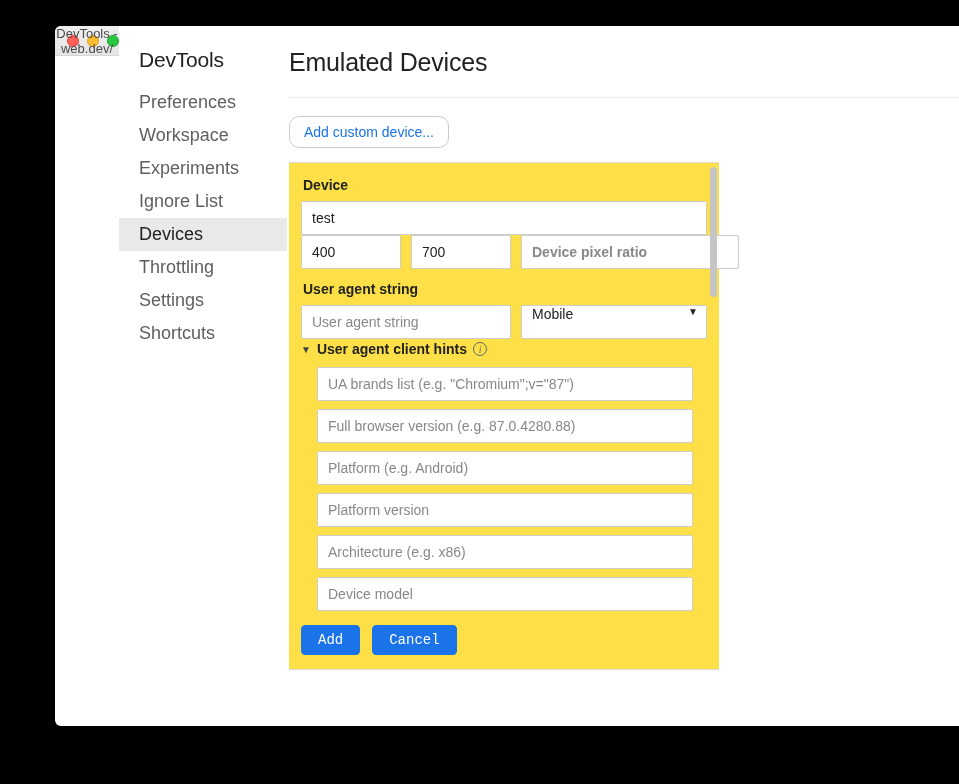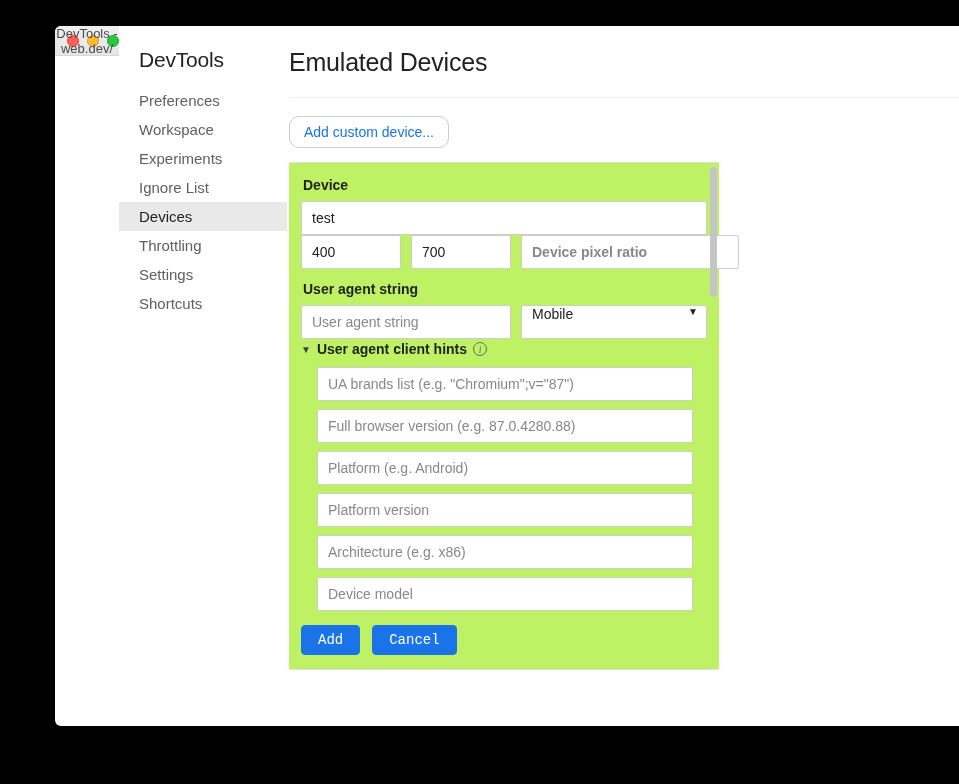--- a/index.html
+++ b/index.html
@@ -50,21 +50,21 @@
   .content {
     display: flex; flex: 1; padding: 0 20px;
   }
   .sidebar { width: 128px; padding-top: 22px; }
   .sidebar h1 {
     font-size: 21px; font-weight: 400; margin: 0 0 14px 0; color: #222;
     letter-spacing: -0.2px;
   }
   .side-item {
     padding: 6px 0 6px 0;
-    font-size: 15px;
+    font-size: 18px;
     color: #5f5f5f;
     cursor: pointer;
     margin: 0 -20px;
     padding-left: 20px;
   }
   .side-item.active {
     background: #e9e9e9;
     color: #222;
   }
   .main {
@@ -89,21 +89,21 @@
     font-size: 14px;
     background: #fff;
     cursor: pointer;
     margin-bottom: 14px;
     width: fit-content;
   }
   .editor-wrap {
     position: relative;
     border-top: 1px solid #ddd;
     border-bottom: 1px solid #ddd;
-    background: #bef264;
+    background: #fde047;
     padding: 10px 12px 14px 12px;
     width: 430px;
   }
   .scrollbar {
     position: absolute; right: 2px; top: 4px; height: 130px; width: 7px;
     background: #c5c5c5; border-radius: 4px;
   }
   .label { font-weight: 700; font-size: 14px; margin: 4px 0 8px 2px; color: #222;}
   .sub-label { font-weight: 700; font-size: 14px; margin: 12px 0 8px 2px; color: #222;}
   .row { display: flex; gap: 10px; }

